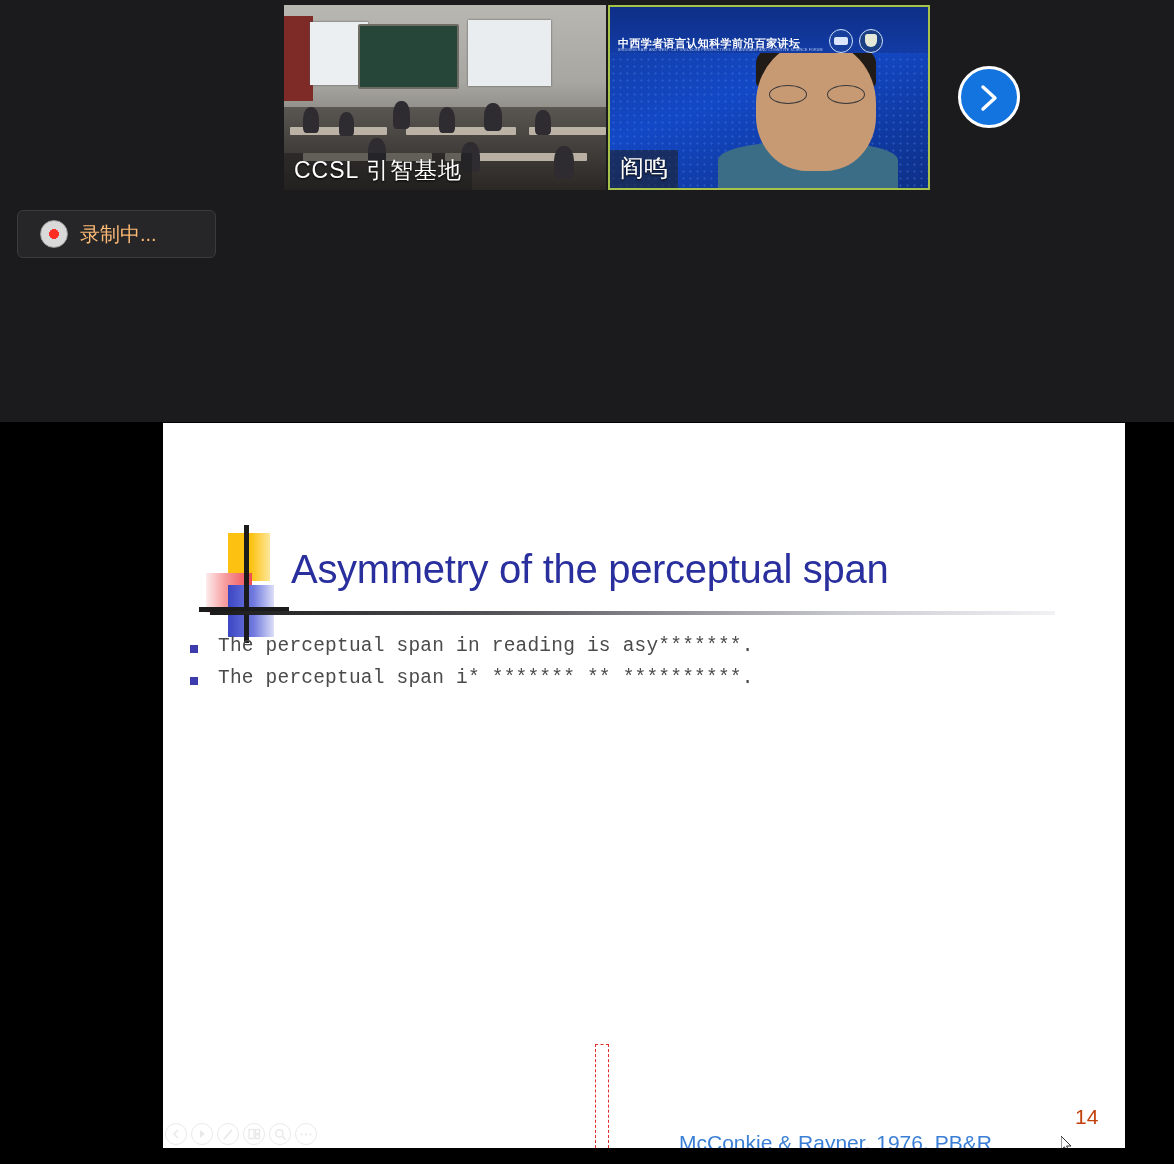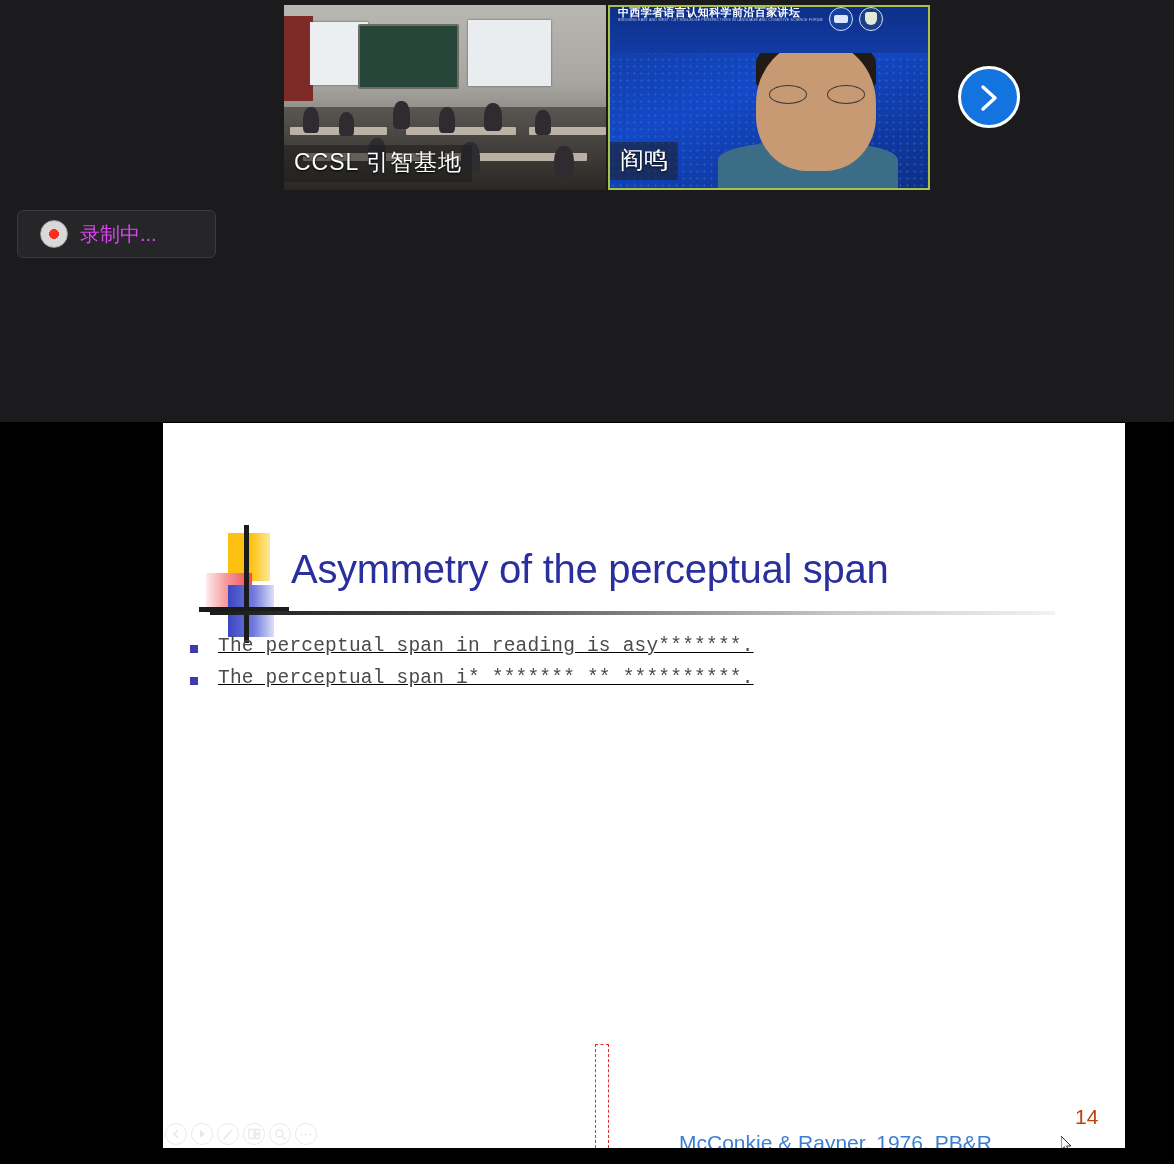--- a/index.html
+++ b/index.html
@@ -82,21 +82,21 @@
   }
   #tile-speaker .dots {
     position:absolute; inset:0;
     background-image: radial-gradient(#3f7ae0 1px, transparent 1.2px);
     background-size: 7px 7px;
     opacity:.35;
   }
   #tile-speaker .banner {
     position:absolute; left:0; top:0; width:100%; height:46px;
     background: linear-gradient(180deg,#0e2f88 0%, #123ba4 100%);
-    display:flex; align-items:flex-start;
+    display:flex; align-items:flex-end;
   }
   #tile-speaker .banner-text {
     margin-left:8px; line-height:1.05;
   }
   #tile-speaker .banner-cn {
     color:#fff; font-size:11px; font-weight:bold; letter-spacing:.4px;
     white-space:nowrap;
   }
   #tile-speaker .banner-en {
     color:#b9cdf2; font-size:3.6px; letter-spacing:.15px; white-space:nowrap;
@@ -132,21 +132,21 @@
   }
   #tile-speaker .glasses i.l{ left:0; }
   #tile-speaker .glasses i.r{ right:0; }
   #tile-speaker .torso{
     position:absolute; left:34%; bottom:0; width:180px; height:46px;
     background:#3b6d86; border-radius:40% 40% 0 0;
   }
 
   .tile-label {
     position: absolute;
-    left: 0; bottom: 8px;
+    left: 0; bottom: 0;
     background: rgba(30,30,30,.55);
     color: #fff;
     font-size: 23px;
     padding: 2px 10px 4px 10px;
     letter-spacing: 1px;
     text-shadow: 0 1px 2px #000;
   }
   #tile-speaker .tile-label { font-size: 24px; letter-spacing: 0; }
 
   
@@ -175,21 +175,21 @@
     gap: 12px;
     padding-left: 22px;
     box-sizing: border-box;
   }
   #rec-dot {
     width: 26px; height: 26px; border-radius: 50%;
     background: radial-gradient(circle at 50% 50%, #ff2d22 0 26%, #d9d9d9 28% 100%);
     border: 1px solid #9a9a9a;
     flex: none;
   }
-  #rec-text { color: #d946ef; font-size: 20px; }
+  #rec-text { color: #fdba74; font-size: 20px; }
 
   
   #slide-stage {
     position: absolute;
     left: 0; top: 422px;
     width: 1174px; height: 742px;
     background: #000;
   }
   #slide {
     position: absolute;
@@ -232,21 +232,20 @@
     left: 47px; top: 188px;
     width: 845px; height: 4px;
     background: linear-gradient(90deg,#1b1b1b 0%, #55555a 35%, #c8c8cf 75%, #f2f2f5 100%);
   }
 
   
   #bullets {
     position: absolute;
     left: 27px; top: 212px;
     width: 920px;
-    text-decoration: underline;
   }
   .bullet-row {
     display: flex;
     align-items: flex-start;
     margin-bottom: 10px;
   }
   .bullet-sq {
     width: 8px; height: 8px;
     background: #3c3cae;
     margin-top: 10px;

